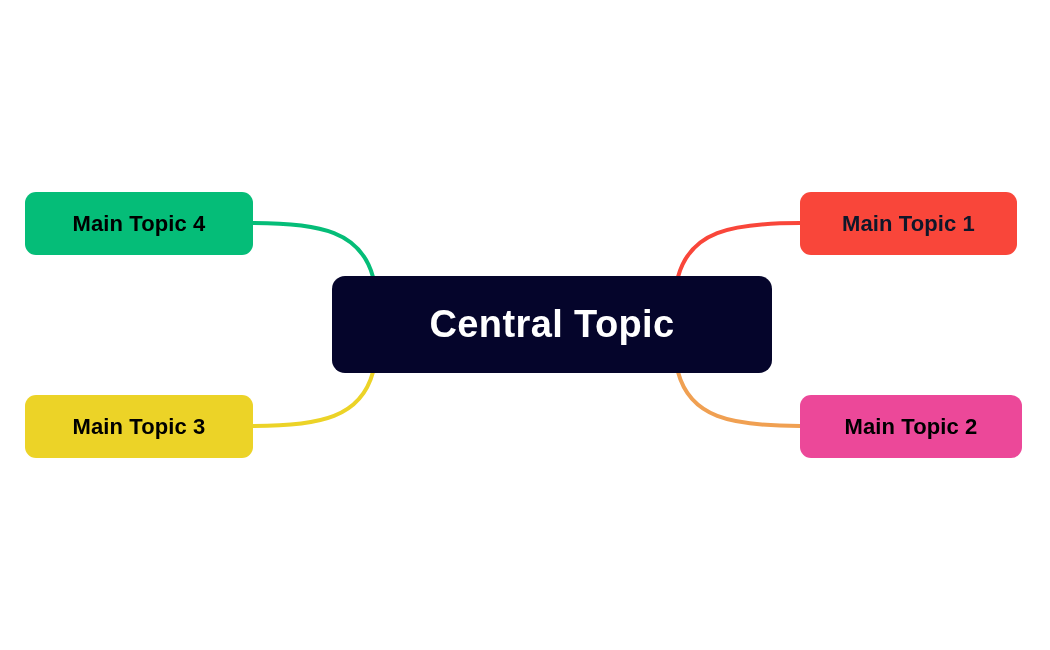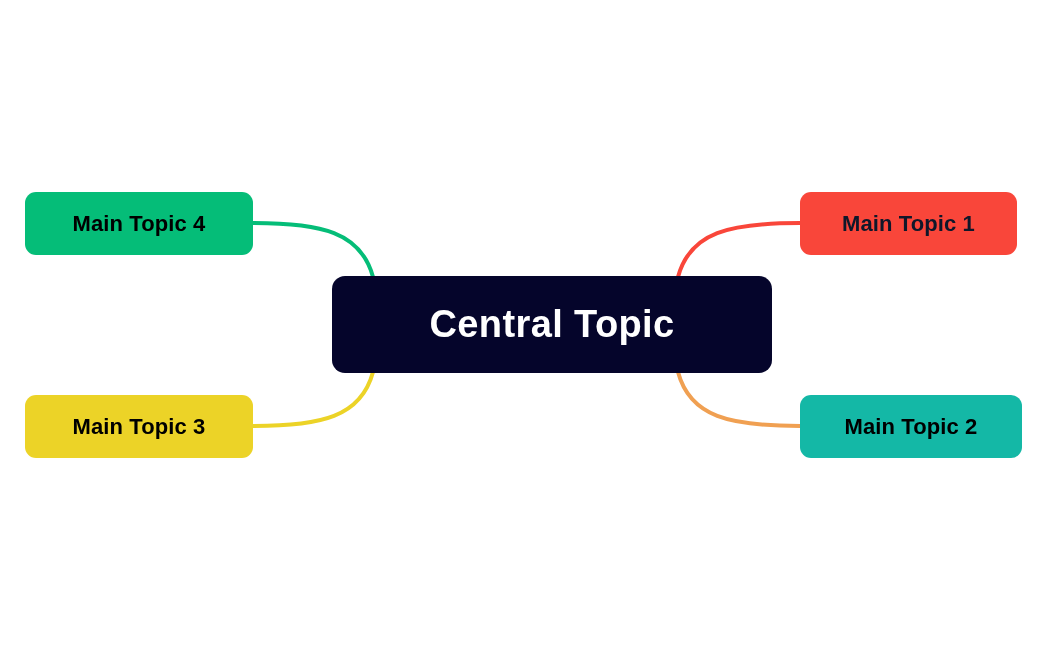--- a/index.html
+++ b/index.html
@@ -58,21 +58,21 @@
     left: 800px;
     top: 192px;
     width: 217px;
     background: #f9463a;
     color: #0f172a;
   }
   .node-t2 {
     left: 800px;
     top: 395px;
     width: 222px;
-    background: #14b8a6;
+    background: #ec4899;
     color: #000000;
   }
   .node-t3 {
     left: 25px;
     top: 395px;
     width: 228px;
     background: #ecd327;
     color: #000000;
   }
   .node-t4 {

